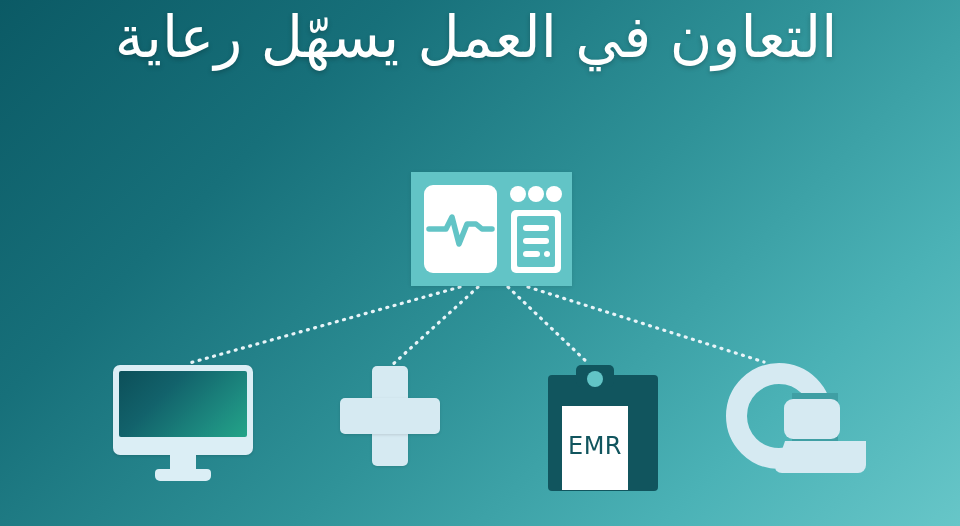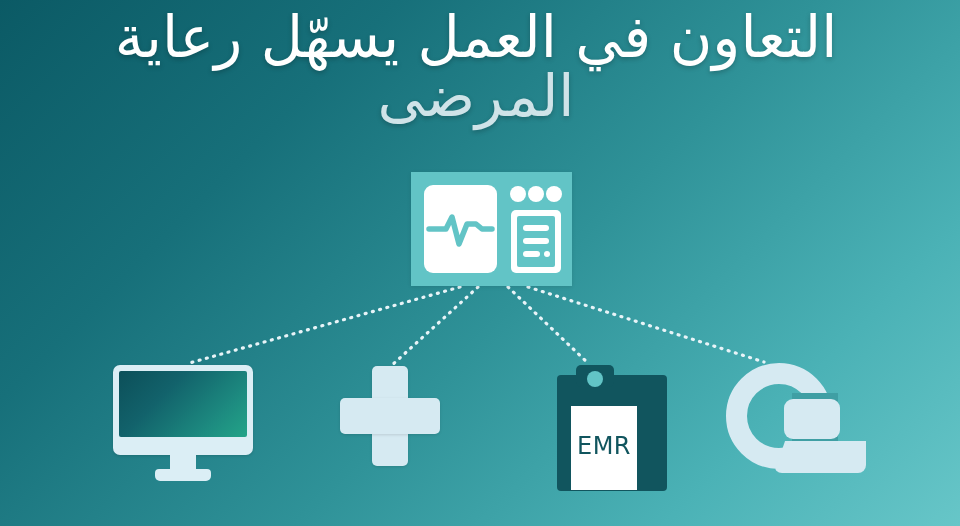--- a/index.html
+++ b/index.html
@@ -181,21 +181,21 @@
   
   #icon-emr {
     position: absolute;
     left: 548px;
     top: 365px;
     width: 94px;
     height: 126px;
   }
   #emr-board {
     position: absolute;
-    left: 9px; top: 10px;
+    left: 0; top: 10px;
     width: 110px; height: 116px;
     background: #11555e;
     border-radius: 4px;
   }
   #emr-clip {
     position: absolute;
     left: 28px; top: 0px;
     width: 38px; height: 22px;
     background: #11555e;
     border-radius: 5px;
@@ -263,21 +263,20 @@
     border-radius: 0 0 8px 8px;
   }
 </style>
 </head>
 <body>
 
 <div id="slide">
 
   <div id="title-block">
     <span class="title-line" id="title-line-1">التعاون في العمل يسهّل رعاية</span>
-    <span class="title-line" id="title-line-2">المرضى</span>
   </div>
 
   <svg id="connectors" viewBox="0 0 960 526" xmlns="http://www.w3.org/2000/svg">
     <g stroke="#e8f4f8" stroke-width="3.2" stroke-linecap="round" stroke-dasharray="1 6.5" fill="none">
       <line x1="460" y1="287" x2="186" y2="364"></line>
       <line x1="478" y1="287" x2="391" y2="366"></line>
       <line x1="508" y1="287" x2="589" y2="364"></line>
       <line x1="528" y1="287" x2="764" y2="362"></line>
     </g>
   </svg>

